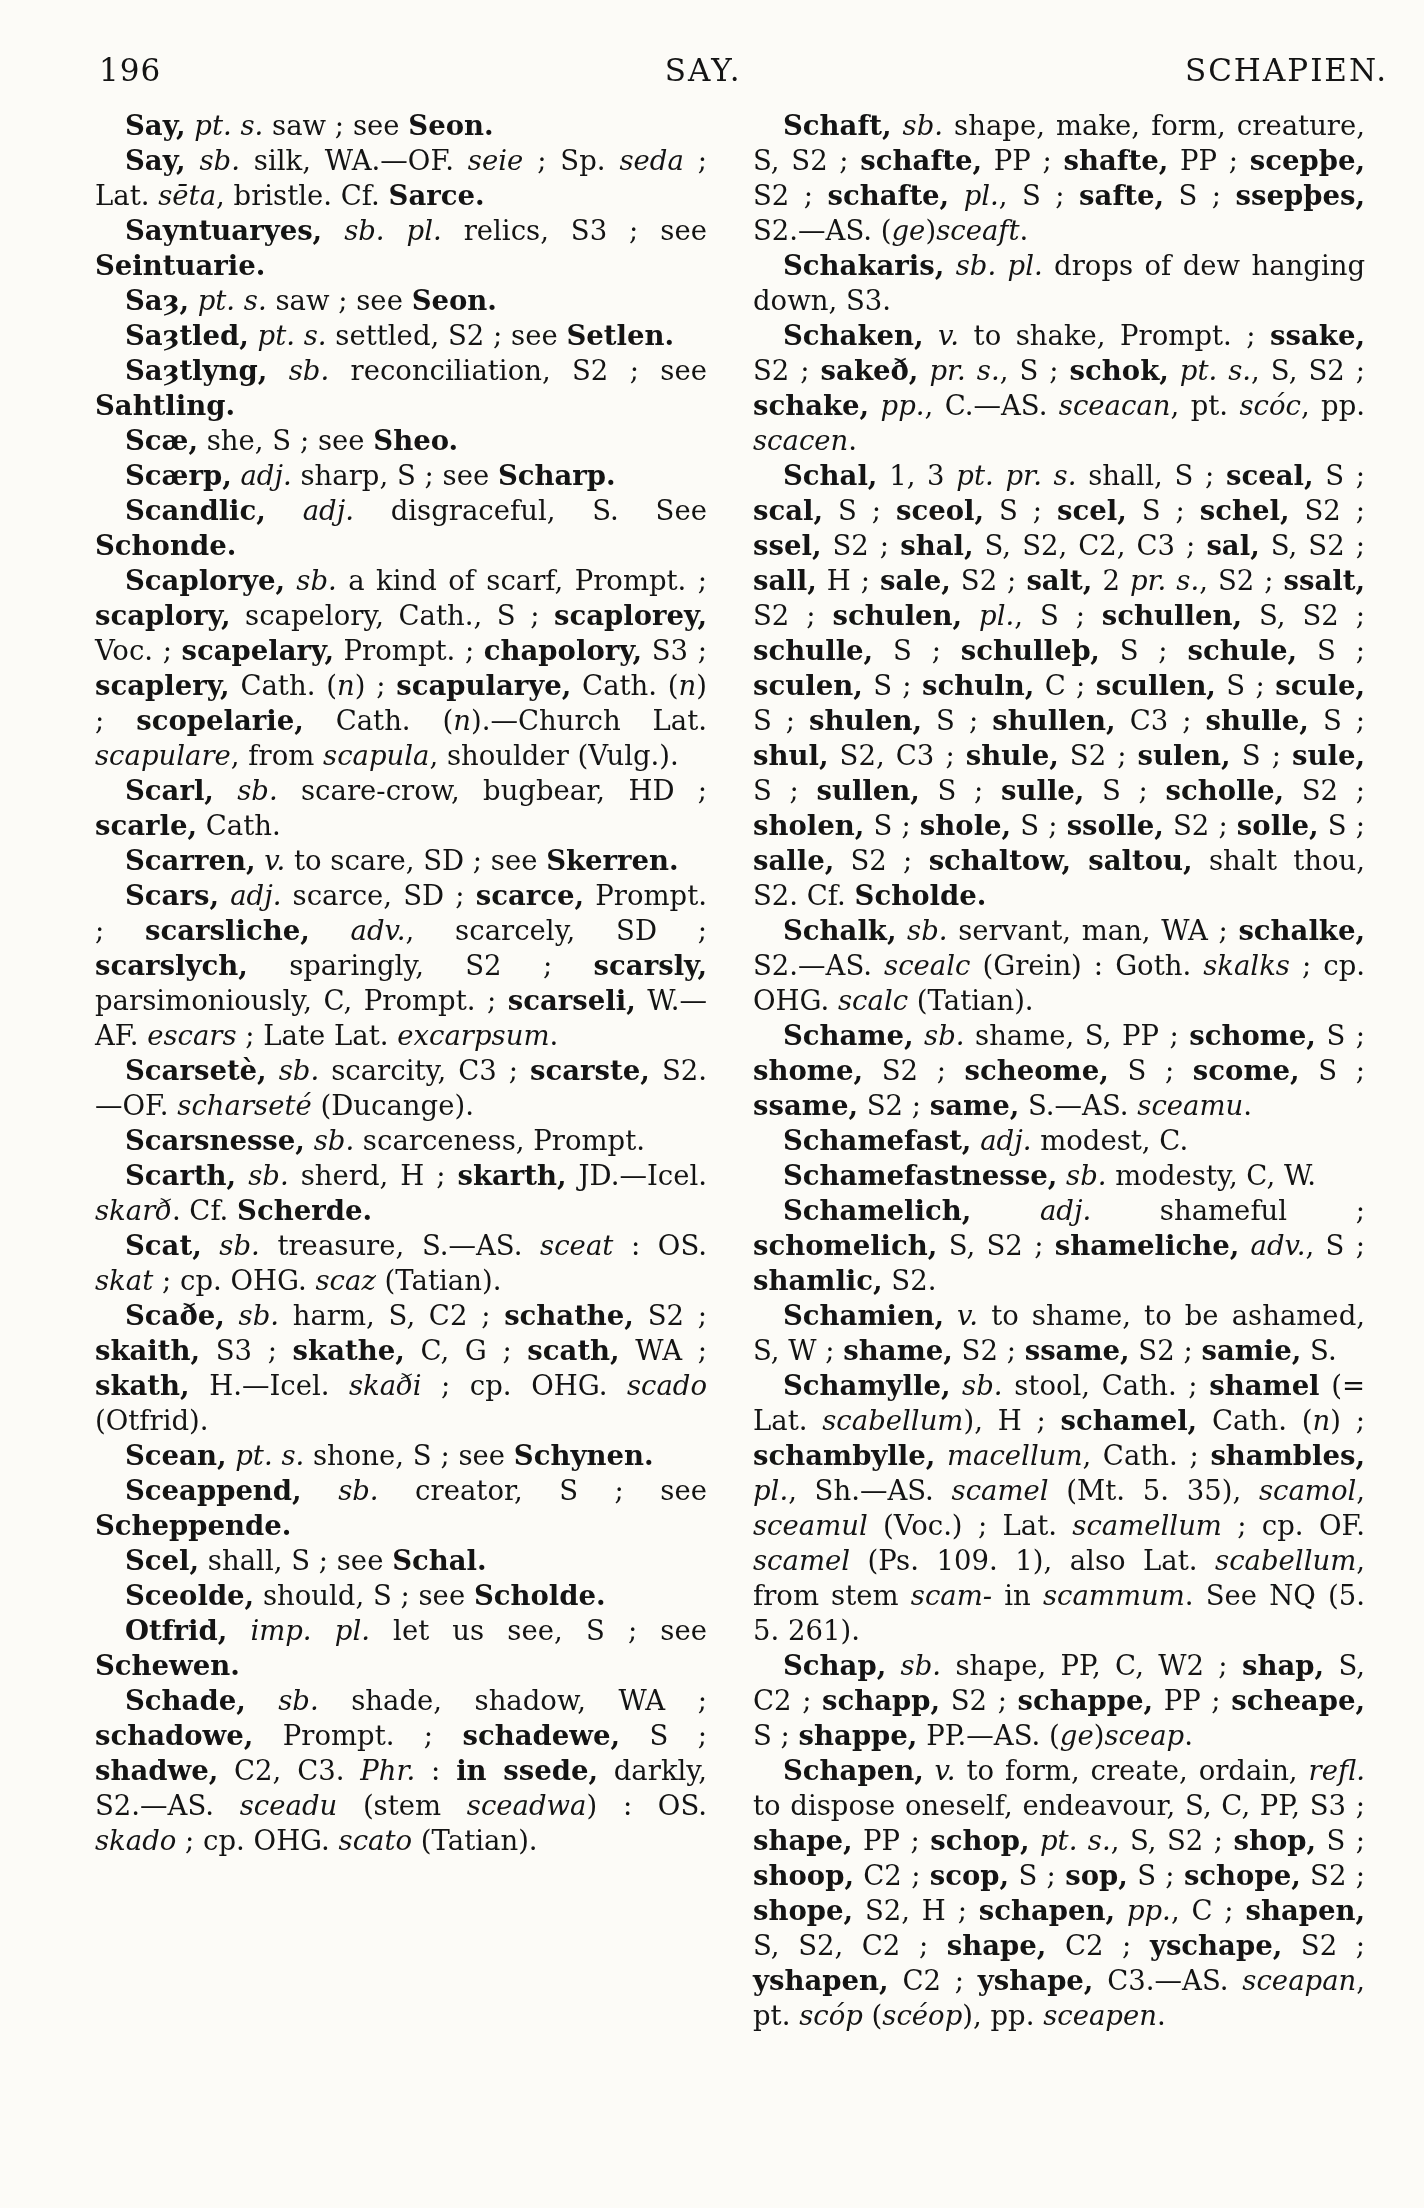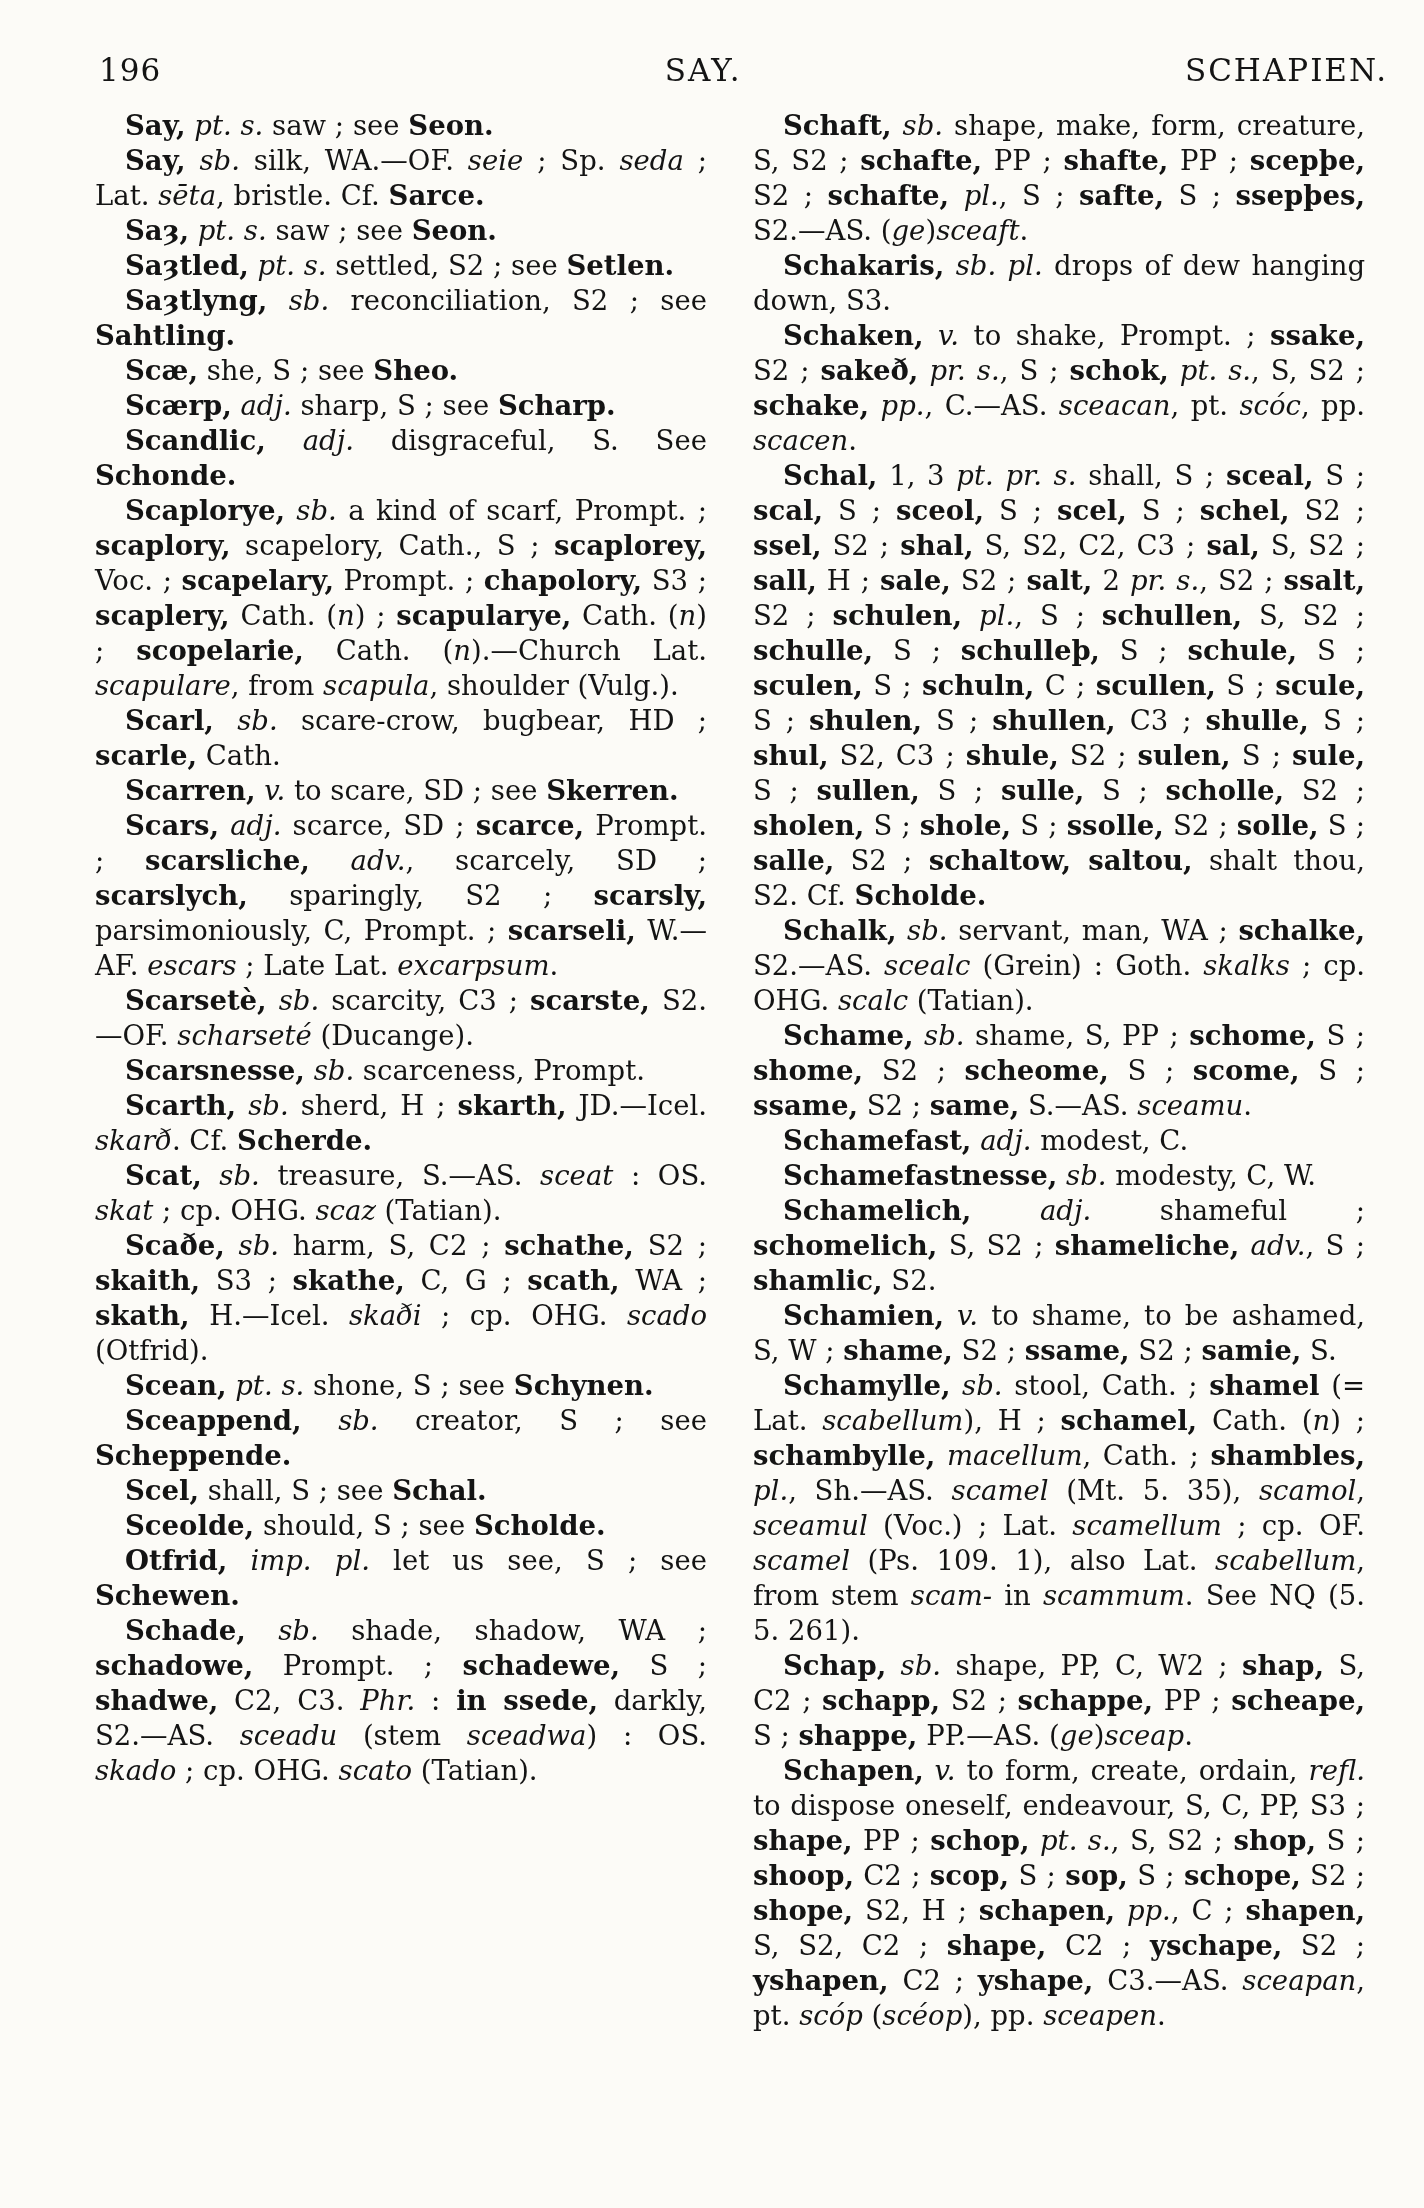--- a/index.html
+++ b/index.html
@@ -66,20 +66,21 @@
     </div>
     <div class="half">
       <span>SCHAPIEN.</span>
     </div>
   </div>
 
   <div class="cols">
     <div class="col" id="col-left">
         <p class="entry"><span class="seg-b">Say,</span><span class="seg-i"> pt. s.</span><span class="seg-n"> saw ; see </span><span class="seg-b">Seon.</span></p>
         <p class="entry"><span class="seg-b">Say,</span><span class="seg-i"> sb.</span><span class="seg-n"> silk, WA.—OF. </span><span class="seg-i">seie</span><span class="seg-n"> ; Sp. </span><span class="seg-i">seda</span><span class="seg-n"> ; Lat. </span><span class="seg-i">sēta</span><span class="seg-n">, bristle.  Cf. </span><span class="seg-b">Sarce.</span></p>
+        <p class="entry"><span class="seg-b">Sayntuaryes,</span><span class="seg-i"> sb. pl.</span><span class="seg-n"> relics, S3 ; see </span><span class="seg-b">Seintuarie.</span></p>
         <p class="entry"><span class="seg-b">Saȝ,</span><span class="seg-i"> pt. s.</span><span class="seg-n"> saw ; see </span><span class="seg-b">Seon.</span></p>
         <p class="entry"><span class="seg-b">Saȝtled,</span><span class="seg-i"> pt. s.</span><span class="seg-n"> settled, S2 ; see </span><span class="seg-b">Setlen.</span></p>
         <p class="entry"><span class="seg-b">Saȝtlyng,</span><span class="seg-i"> sb.</span><span class="seg-n"> reconciliation, S2 ; see </span><span class="seg-b">Sahtling.</span></p>
         <p class="entry"><span class="seg-b">Scæ,</span><span class="seg-n"> she, S ; see </span><span class="seg-b">Sheo.</span></p>
         <p class="entry"><span class="seg-b">Scærp,</span><span class="seg-i"> adj.</span><span class="seg-n"> sharp, S ; see </span><span class="seg-b">Scharp.</span></p>
         <p class="entry"><span class="seg-b">Scandlic,</span><span class="seg-i"> adj.</span><span class="seg-n"> disgraceful, S.  See </span><span class="seg-b">Schonde.</span></p>
         <p class="entry"><span class="seg-b">Scaplorye,</span><span class="seg-i"> sb.</span><span class="seg-n"> a kind of scarf, Prompt. ; </span><span class="seg-b">scaplory,</span><span class="seg-n"> scapelory, Cath., S ; </span><span class="seg-b">scaplorey,</span><span class="seg-n"> Voc. ; </span><span class="seg-b">scapelary,</span><span class="seg-n"> Prompt. ; </span><span class="seg-b">chapolory,</span><span class="seg-n"> S3 ; </span><span class="seg-b">scaplery,</span><span class="seg-n"> Cath. (</span><span class="seg-i">n</span><span class="seg-n">) ; </span><span class="seg-b">scapularye,</span><span class="seg-n"> Cath. (</span><span class="seg-i">n</span><span class="seg-n">) ; </span><span class="seg-b">scopelarie,</span><span class="seg-n"> Cath. (</span><span class="seg-i">n</span><span class="seg-n">).—Church Lat. </span><span class="seg-i">scapulare</span><span class="seg-n">, from </span><span class="seg-i">scapula</span><span class="seg-n">, shoulder (Vulg.).</span></p>
         <p class="entry"><span class="seg-b">Scarl,</span><span class="seg-i"> sb.</span><span class="seg-n"> scare-crow, bugbear, HD ; </span><span class="seg-b">scarle,</span><span class="seg-n"> Cath.</span></p>
         <p class="entry"><span class="seg-b">Scarren,</span><span class="seg-i"> v.</span><span class="seg-n"> to scare, SD ; see </span><span class="seg-b">Skerren.</span></p>
         <p class="entry"><span class="seg-b">Scars,</span><span class="seg-i"> adj.</span><span class="seg-n"> scarce, SD ; </span><span class="seg-b">scarce,</span><span class="seg-n"> Prompt. ; </span><span class="seg-b">scarsliche,</span><span class="seg-i"> adv.</span><span class="seg-n">, scarcely, SD ; </span><span class="seg-b">scarslych,</span><span class="seg-n"> sparingly, S2 ; </span><span class="seg-b">scarsly,</span><span class="seg-n"> parsimoniously, C, Prompt. ; </span><span class="seg-b">scarseli,</span><span class="seg-n"> W.—AF. </span><span class="seg-i">escars</span><span class="seg-n"> ; Late Lat. </span><span class="seg-i">excarpsum</span><span class="seg-n">.</span></p>

